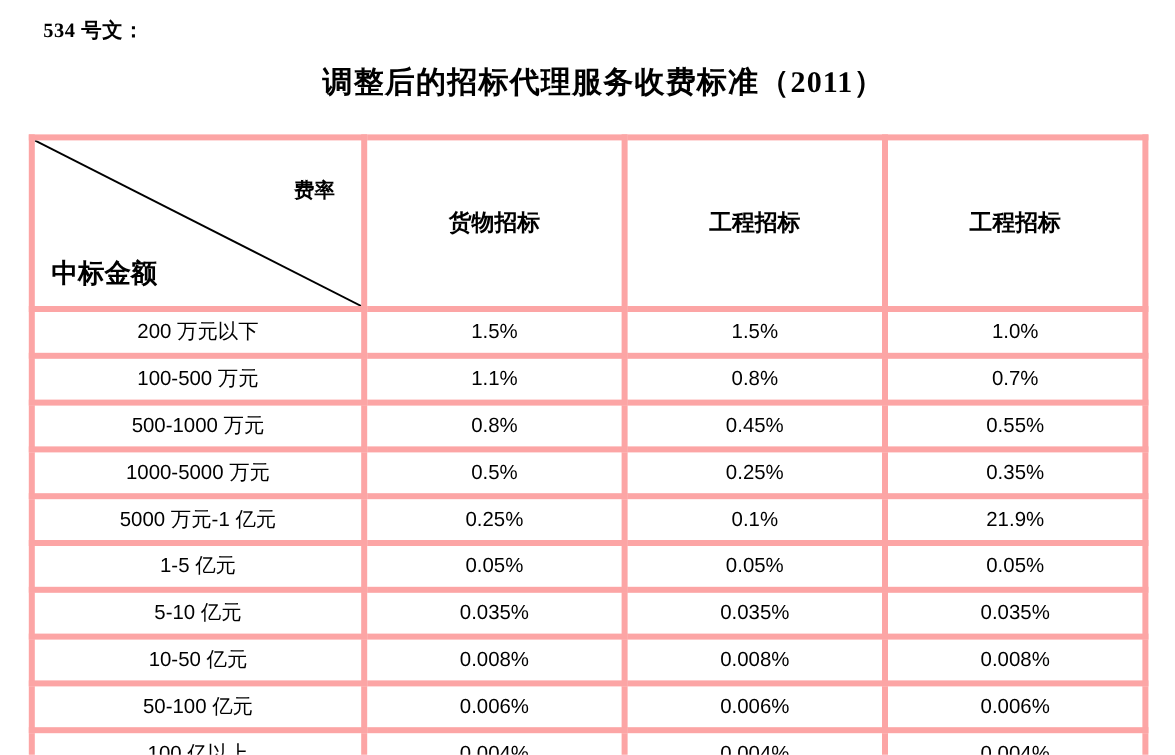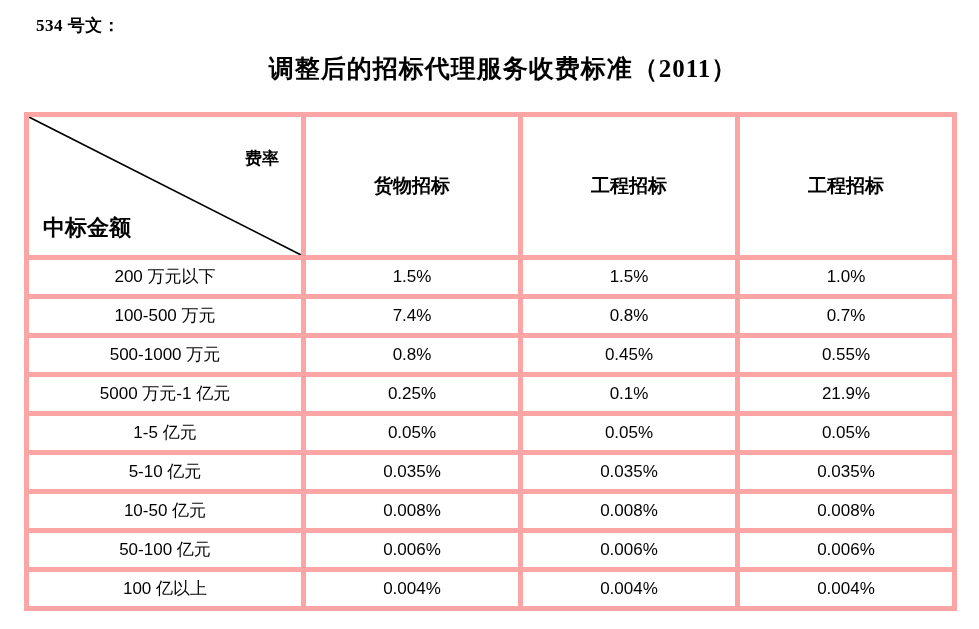--- a/index.html
+++ b/index.html
@@ -141,31 +141,37 @@
     </thead>
     <tbody>
       <tr>
         <td class="row-cell row-label">200 万元以下</td>
         <td class="row-cell row-value">1.5%</td>
         <td class="row-cell row-value">1.5%</td>
         <td class="row-cell row-value">1.0%</td>
       </tr>
       <tr>
         <td class="row-cell row-label">100-500 万元</td>
-        <td class="row-cell row-value">7.4%</td>
+        <td class="row-cell row-value">1.1%</td>
         <td class="row-cell row-value">0.8%</td>
         <td class="row-cell row-value">0.7%</td>
       </tr>
       <tr>
         <td class="row-cell row-label">500-1000 万元</td>
         <td class="row-cell row-value">0.8%</td>
         <td class="row-cell row-value">0.45%</td>
         <td class="row-cell row-value">0.55%</td>
       </tr>
       <tr>
+        <td class="row-cell row-label">1000-5000 万元</td>
+        <td class="row-cell row-value">0.5%</td>
+        <td class="row-cell row-value">0.25%</td>
+        <td class="row-cell row-value">0.35%</td>
+      </tr>
+      <tr>
         <td class="row-cell row-label">5000 万元-1 亿元</td>
         <td class="row-cell row-value">0.25%</td>
         <td class="row-cell row-value">0.1%</td>
         <td class="row-cell row-value">21.9%</td>
       </tr>
       <tr>
         <td class="row-cell row-label">1-5 亿元</td>
         <td class="row-cell row-value">0.05%</td>
         <td class="row-cell row-value">0.05%</td>
         <td class="row-cell row-value">0.05%</td>

